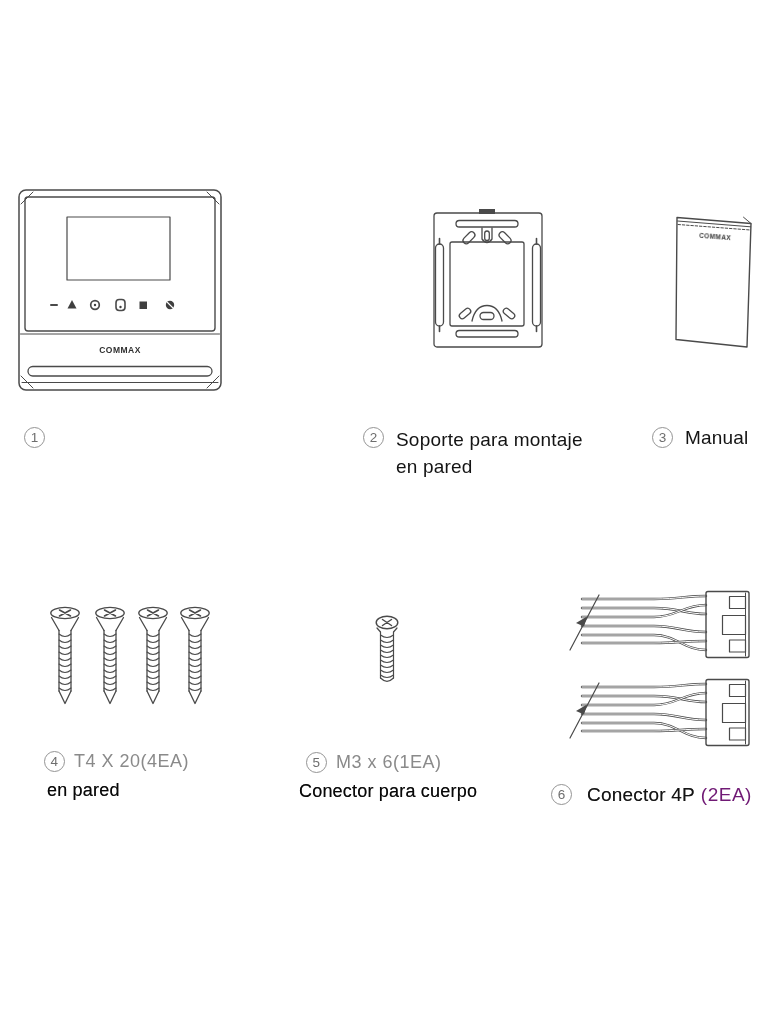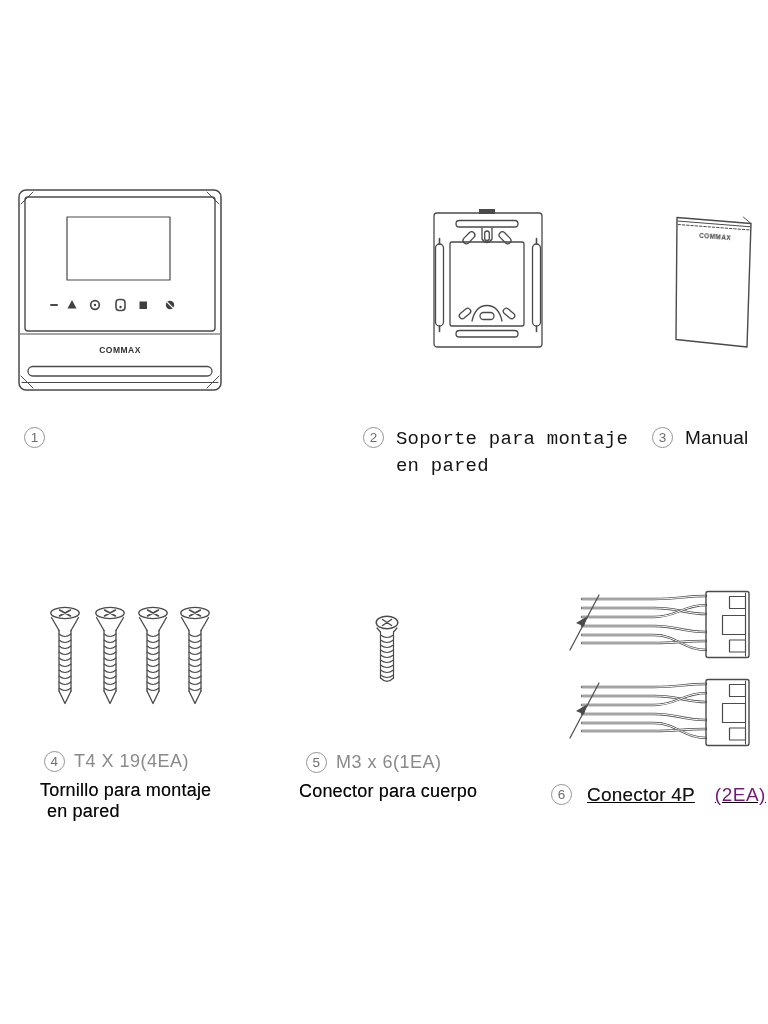--- a/index.html
+++ b/index.html
@@ -11,28 +11,28 @@
   .drawing { filter: blur(0.25px); }
 
   .num {
     display:inline-flex; align-items:center; justify-content:center;
     width:21px; height:21px; box-sizing:border-box; flex:none;
     border:1.5px solid #949494; border-radius:50%;
     color:#6e6e6e; font-size:13.5px; line-height:1; margin-top:1px;
   }
   .lblrow { display:flex; align-items:flex-start; gap:12px;
             font-size:19px; color:#141414; letter-spacing:0.2px; line-height:24px; }
-  .lbl2col span { display:block; line-height:27px;font-family:Liberation Mono, monospace; }
+  .lbl2col span { display:block; line-height:27px; }
   .spec-row { display:flex; align-items:flex-start; gap:9px;
               font-size:18px; color:#8a8a8a; letter-spacing:0.5px; line-height:22px; }
   .namestrong { font-size:18px; color:#080808; letter-spacing:0.2px;
                 text-shadow:0 0 0.4px rgba(0,0,0,0.6); }
   .namestrong .block { display:block; line-height:21px; }
   .row6 { display:flex; align-items:flex-start; gap:15px; font-size:19px; line-height:23px; }
-  .row6 .pair { display:flex; gap:20px;text-decoration:underline; }
+  .row6 .pair { display:flex; gap:6px; }
   .row6 .pname { color:#141414; letter-spacing:0.2px; text-shadow:0 0 0.4px rgba(0,0,0,0.5); }
   .row6 .pspec { color:#701a75; letter-spacing:0.5px; }
 </style>
 </head>
 <body>
 
 <div class="frame">
 
   <svg class="abs drawing" style="left:18px;top:189px" width="204" height="202" viewBox="0 0 204 202" fill="none" stroke="#4a4a4a" stroke-linecap="round" stroke-linejoin="round">
     <rect x="1" y="1" width="202" height="200" rx="7" stroke-width="1.5"></rect>
@@ -159,24 +159,23 @@
     </span>
   </div>
 
   <div class="abs lblrow" style="left:652px;top:426px">
     <span class="num">3</span>
     <span>Manual</span>
   </div>
 
   <div class="abs spec-row" style="left:44px;top:750px">
     <span class="num">4</span>
-    <span>T4 X 19(4EA)</span>
+    <span>T4 X 20(4EA)</span>
   </div>
   <div class="abs namestrong" style="left:40px;top:780px">
-    <span class="block">Tornillo para montaje</span>
     <span class="block" style="padding-left:7px">en pared</span>
   </div>
 
   <div class="abs spec-row" style="left:306px;top:751px">
     <span class="num">5</span>
     <span>M3 x 6(1EA)</span>
   </div>
   <div class="abs namestrong" style="left:299px;top:781px">
     <span class="block">Conector para cuerpo</span>
   </div>

